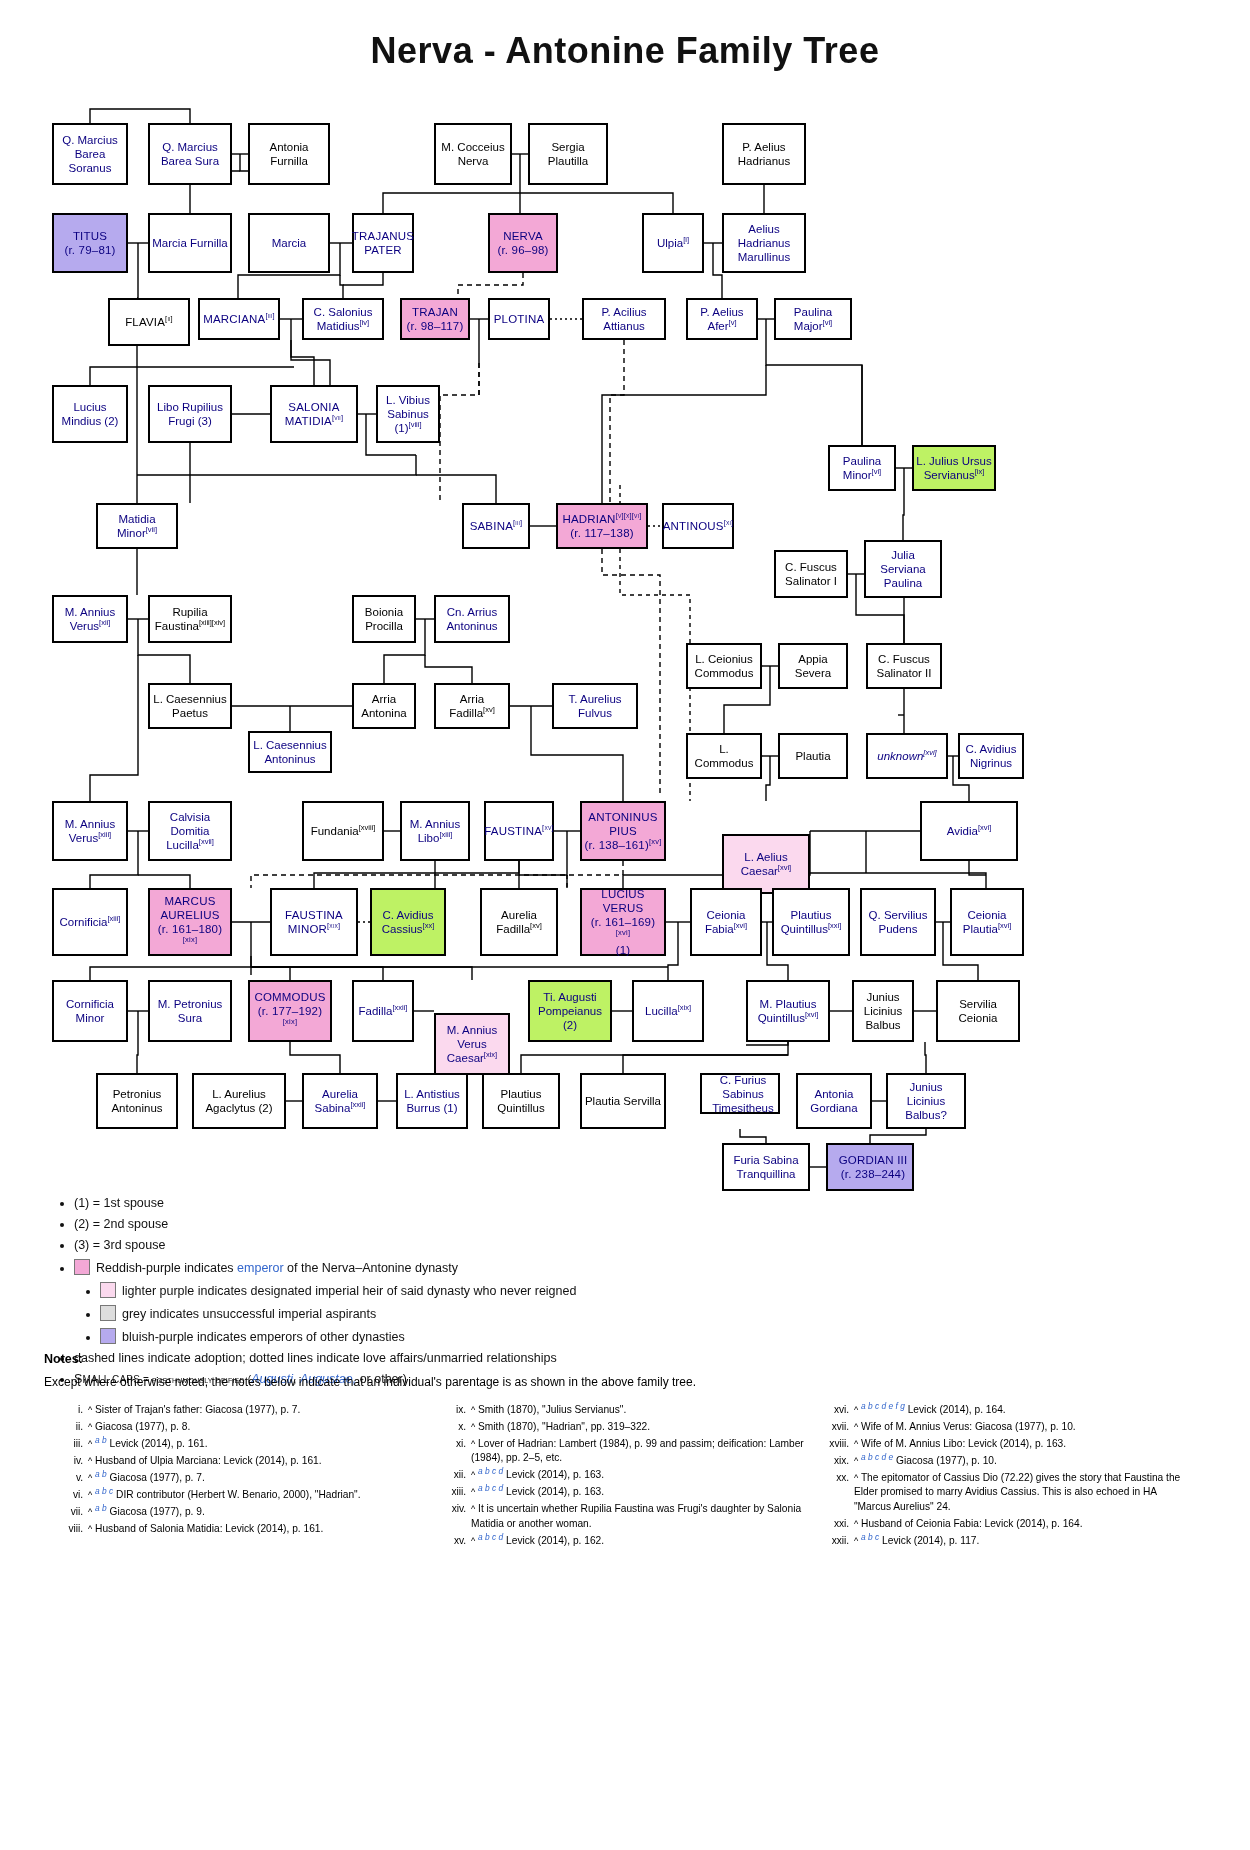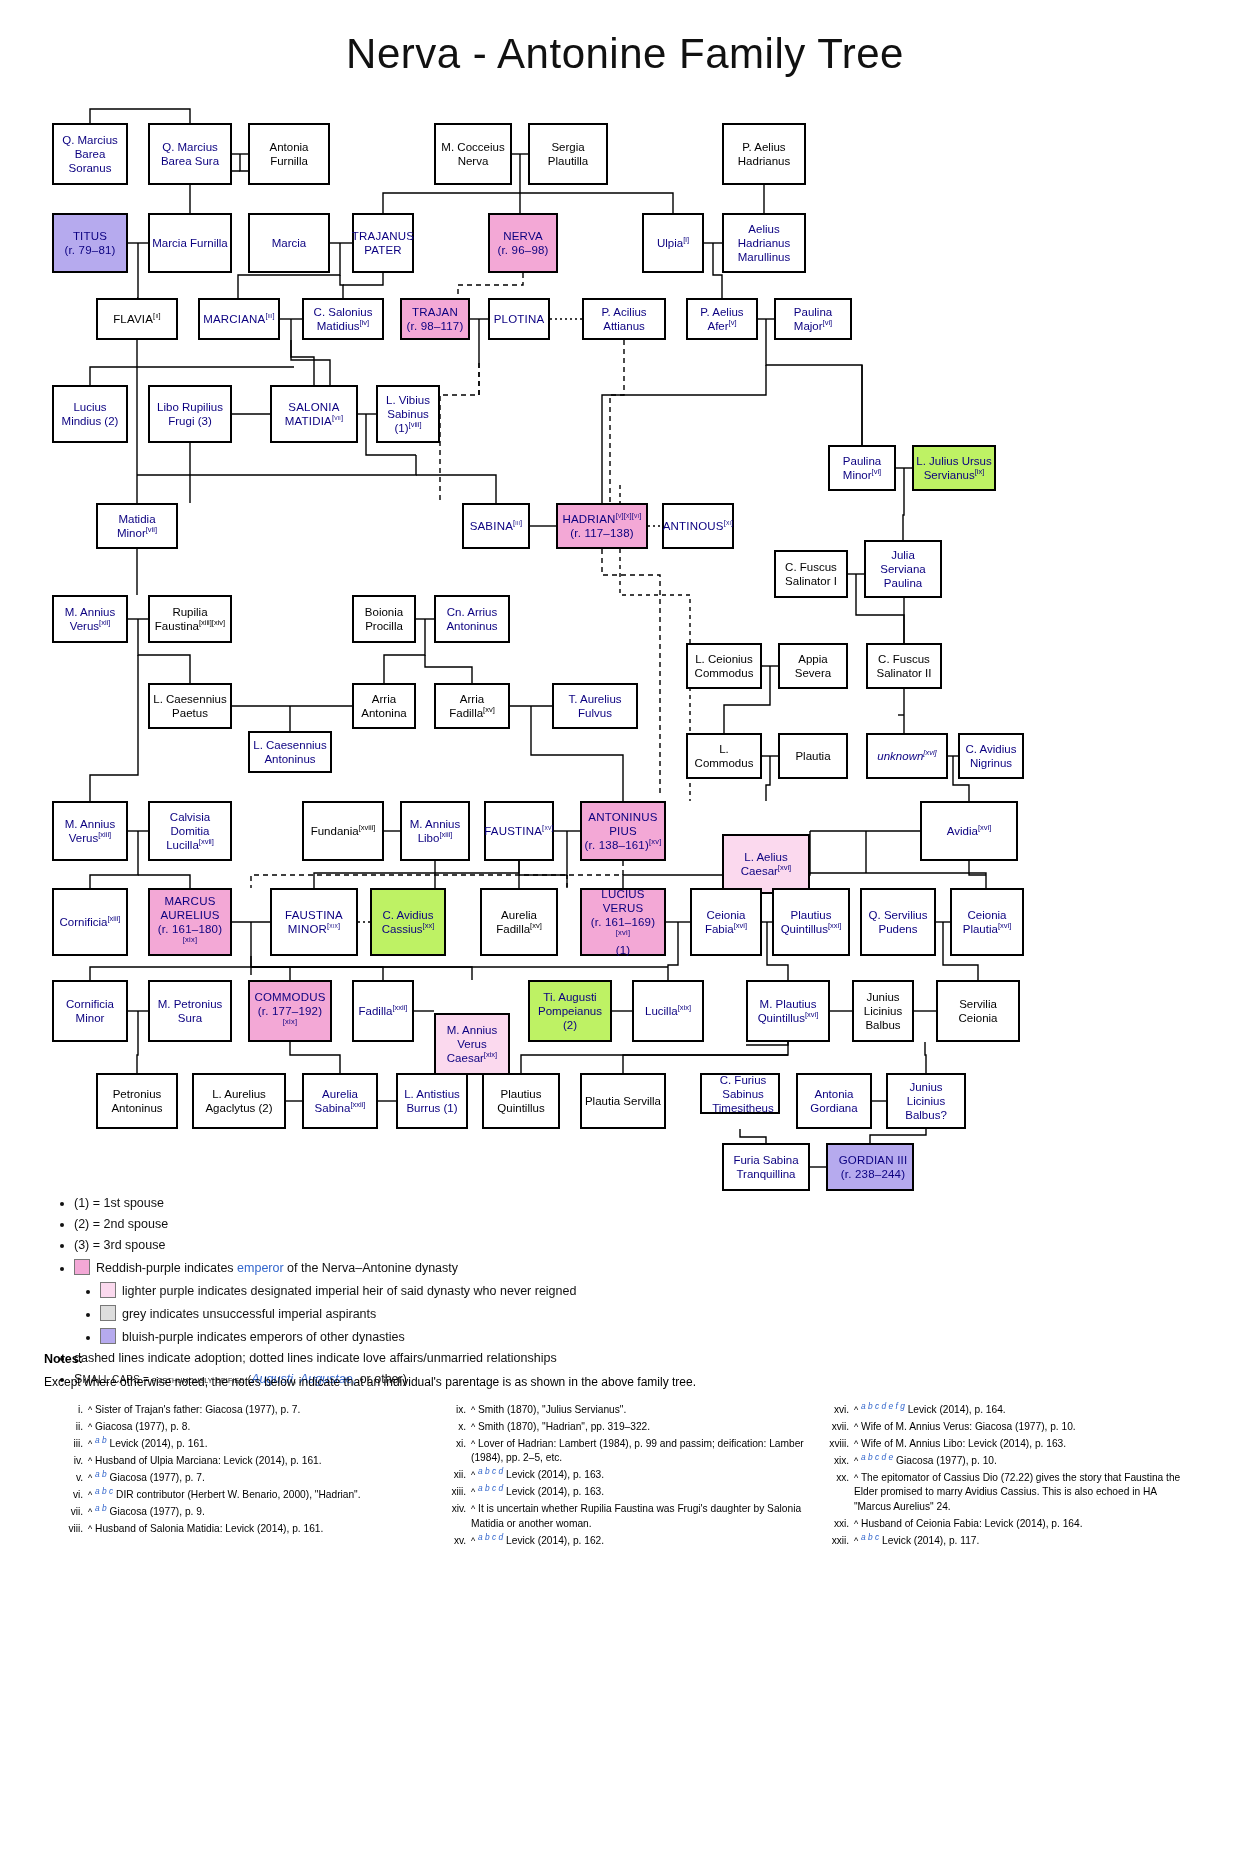--- a/index.html
+++ b/index.html
@@ -6,21 +6,21 @@
   body{
     width:1250px;height:1850px;
     background:#ffffff;
     font-family:"Liberation Sans", sans-serif;
     color:#000;
     position:relative;
     overflow:hidden;
   }
   #title{
     position:absolute;top:30px;left:0;width:1250px;
-    text-align:center;font-size:42px;font-weight:400;color:#111;
+    text-align:center;font-size:36px;font-weight:700;color:#111;
     letter-spacing:0.5px;
   }
   #tree{position:absolute;left:0;top:95px;width:1250px;height:1110px;}
   #lines{position:absolute;left:0;top:0;width:1250px;height:1110px;}
   .node{
     position:absolute;
     box-sizing:border-box;
     border:2px solid #000;
     background:#ffffff;
     display:flex;align-items:center;justify-content:center;
@@ -315,21 +315,21 @@
     <div class="node" style="left: 642px; top: 118px; width: 62px; height: 60px;">
       <div>
         <span class="t">Ulpia<sup>[i]</sup></span>
       </div>
     </div>
     <div class="node" style="left: 722px; top: 118px; width: 84px; height: 60px;">
       <div>
         <span class="t">Aelius Hadrianus Marullinus</span>
       </div>
     </div>
-    <div class="node black sc" style="left: 96px; top: 203px; width: 82px; height: 42px;">
+    <div class="node black sc" style="left: 108px; top: 203px; width: 82px; height: 48px;">
       <div>
         <span class="t">FLAVIA<sup>[ii]</sup></span>
       </div>
     </div>
     <div class="node sc" style="left: 198px; top: 203px; width: 82px; height: 42px;">
       <div>
         <span class="t">MARCIANA<sup>[iii]</sup></span>
       </div>
     </div>
     <div class="node" style="left: 302px; top: 203px; width: 82px; height: 42px;">

